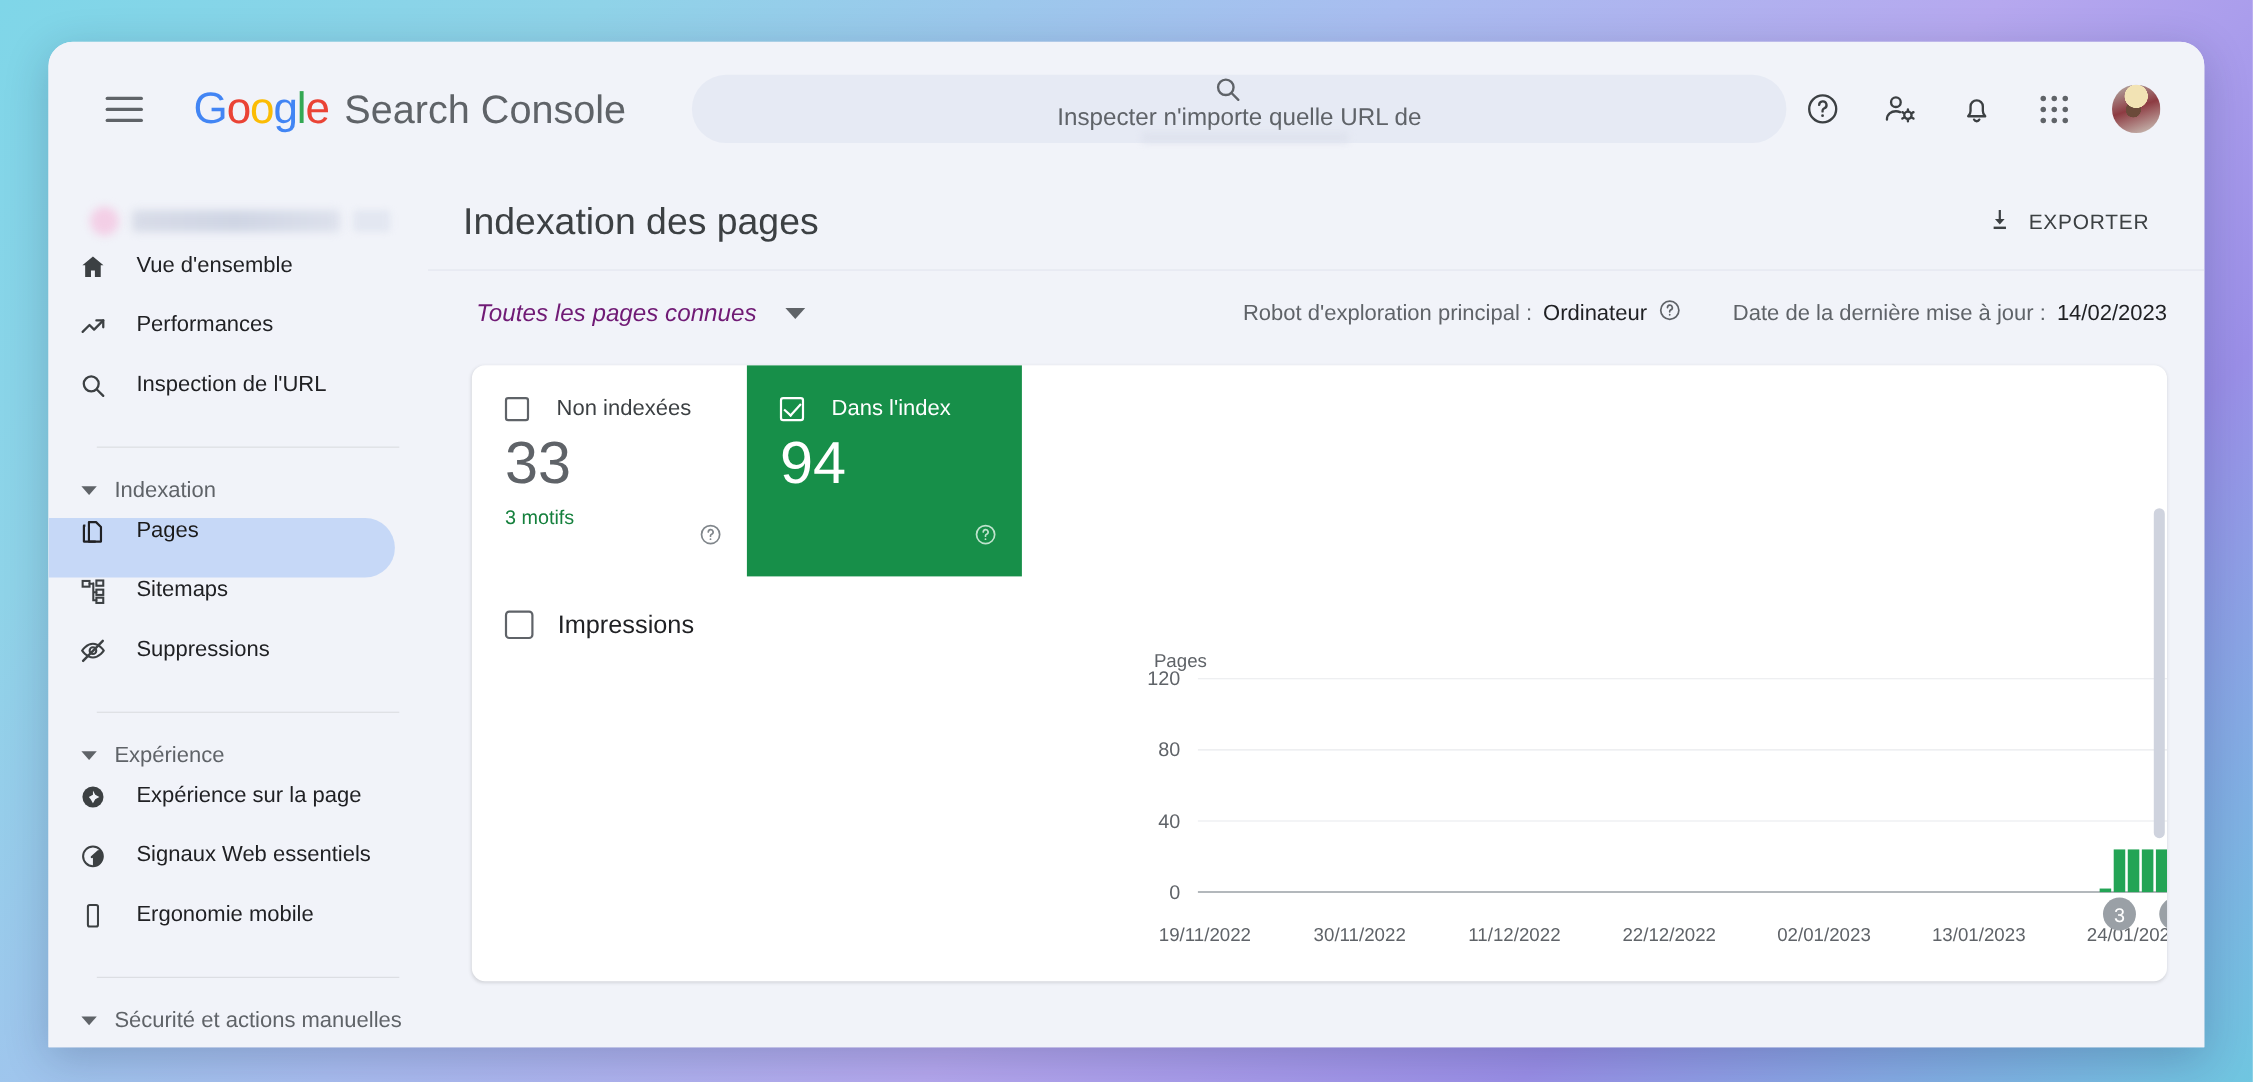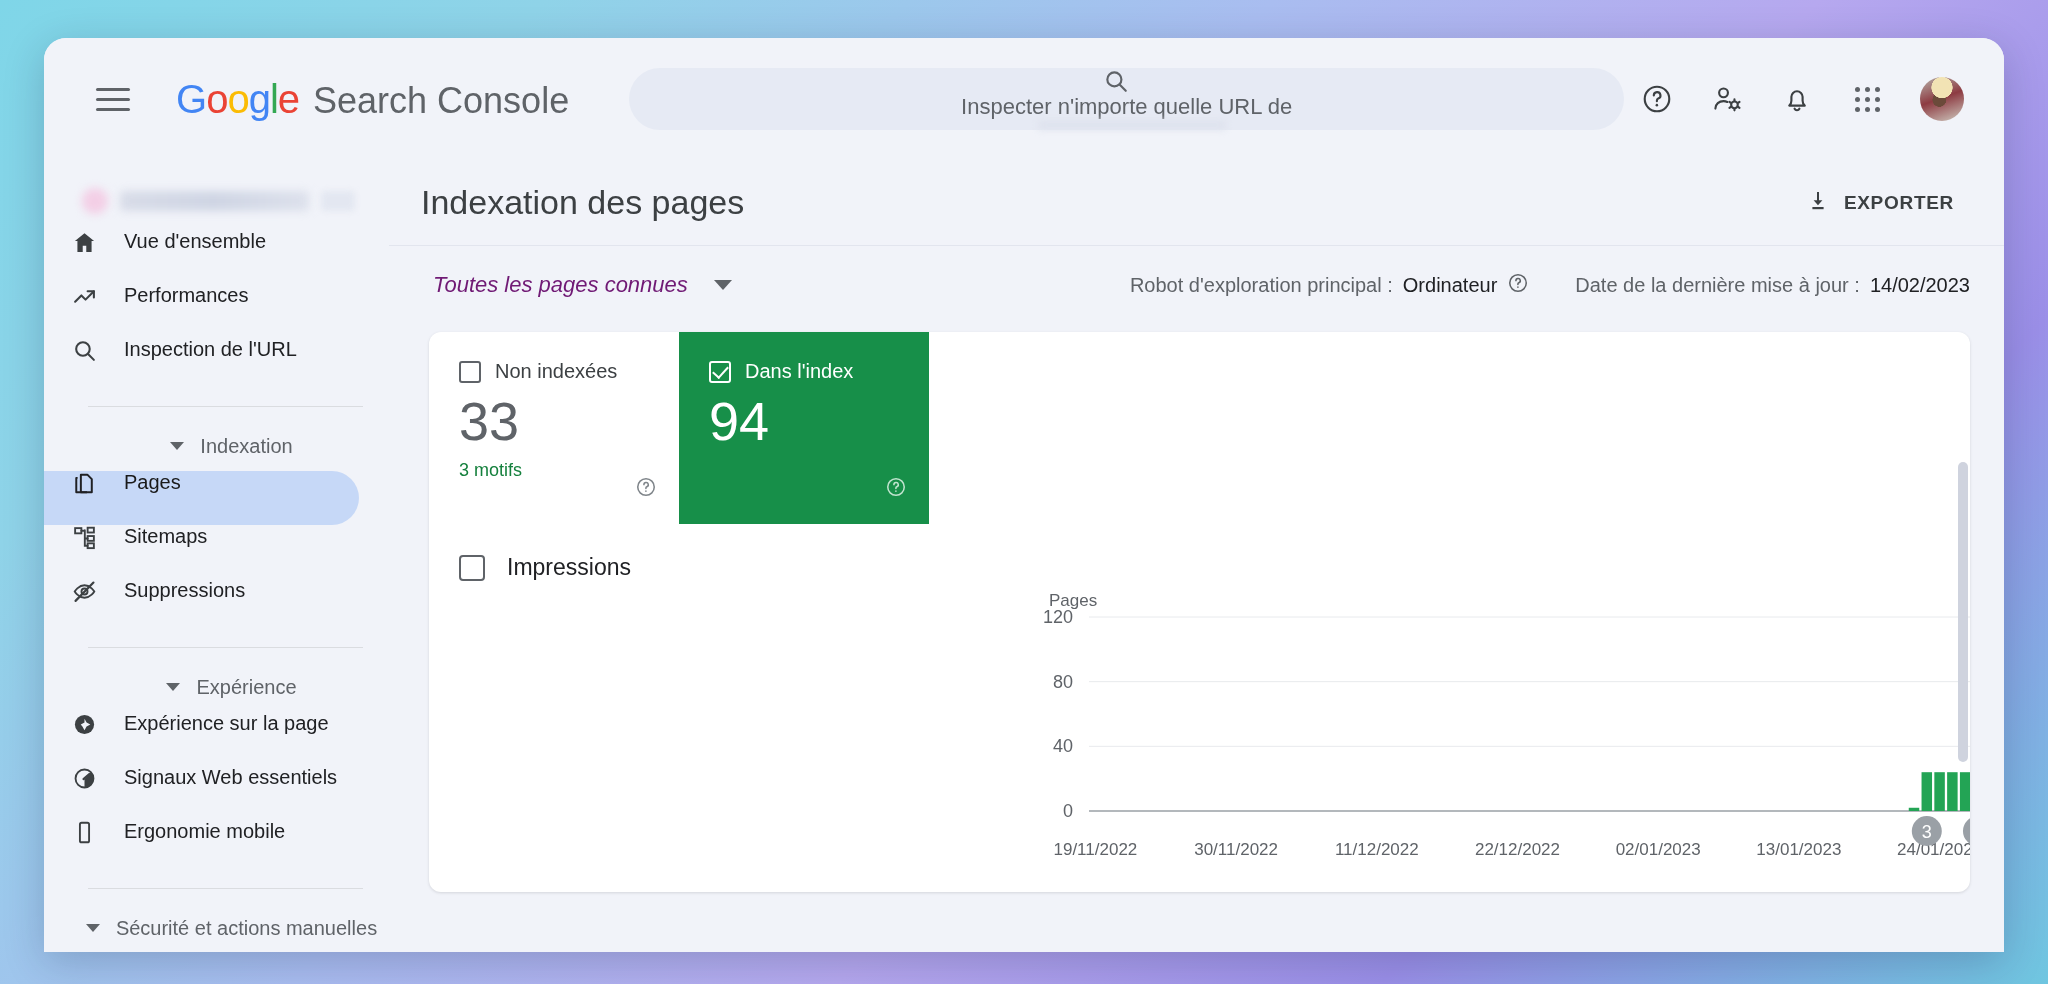--- a/index.html
+++ b/index.html
@@ -96,38 +96,38 @@
     padding-left:26px; margin-right:30px;
     border-radius:0 28px 28px 0; cursor:pointer; position:relative;
   }
   .navitem .ni-ico { width:28px; display:flex; justify-content:center; flex:none; }
   .navitem .ni-lbl { font-size:20px; color:#202124; white-space:nowrap; }
   .navitem.active { background:#c6d8f7; }
   .navitem.active .ni-lbl { color:#1a1a1a; }
 
   .group {
     height:50px; display:flex; align-items:center; gap:16px;
-    padding-left:30px; cursor:pointer;justify-content:center;
+    padding-left:30px; cursor:pointer;
   }
   .group .gcaret { width:0;height:0;border-left:7px solid transparent;border-right:7px solid transparent;
                    border-top:8px solid #5f6368; flex:none; }
   .group .glbl { font-size:20px; color:#5f6368; white-space:nowrap; }
 
   
   .main { flex:1; background:#f1f3f9; position:relative; overflow:hidden; }
   .page-head {
     height: 86px; display:flex; align-items:center;
     padding: 0 34px 0 32px; border-bottom:1px solid #e2e5ee;
   }
   .page-title { font-size:34px; color:#3c4043; font-weight:400; }
   .export-btn {
     margin-left:auto; display:flex; align-items:center; gap:14px;
     padding:10px 16px; cursor:pointer; border-radius:6px;
   }
-  .export-lbl { font-size:19px; letter-spacing:.7px; color:#3c4043; font-weight:700; }
+  .export-lbl { font-size:19px; letter-spacing:.7px; color:#3c4043; font-weight:400; }
 
   .filterrow {
     height:78px; display:flex; align-items:center; padding:0 34px 0 32px;
   }
   .chip {
     display:flex; align-items:center; gap:26px; cursor:pointer;
     padding:8px 12px; border-radius:6px;
   }
   .chip-lbl { font-size:22px; color:#701a75;font-style:italic; }
   .chip-caret { width:0;height:0;border-left:9px solid transparent;border-right:9px solid transparent;
@@ -138,21 +138,21 @@
 
   
   .card {
     margin: 8px 34px 0 40px; background:#fff; border-radius:12px;
     box-shadow: 0 1px 3px rgba(60,64,67,.16);
     height: 560px; overflow:hidden; position:relative;
   }
   .metrics { display:flex; height:192px; }
   .metric { width:250px; padding:28px 26px 0 30px; position:relative; cursor:pointer; }
   .metric.sel { background:#178f49; }
-  .metric-top { display:flex; align-items:center; gap:14px; }
+  .metric-top { display:flex; align-items:center; gap:25px; }
   .cbox { width:22px; height:22px; border:2px solid #5f6368; border-radius:3px; flex:none; }
   .metric.sel .cbox { border-color:#fff; position:relative; }
   .metric.sel .cbox::after {
     content:""; position:absolute; left:5px; top:0px; width:7px; height:13px;
     border:solid #fff; border-width:0 2.5px 2.5px 0; transform:rotate(42deg);
   }
   .metric-lbl { font-size:20px; color:#3c4043; }
   .metric.sel .metric-lbl { color:#fff; }
   .metric-val { font-size:54px; color:#5f6368; font-weight:400; margin-top:10px; line-height:1.05;}
   .metric.sel .metric-val { color:#fff; }

